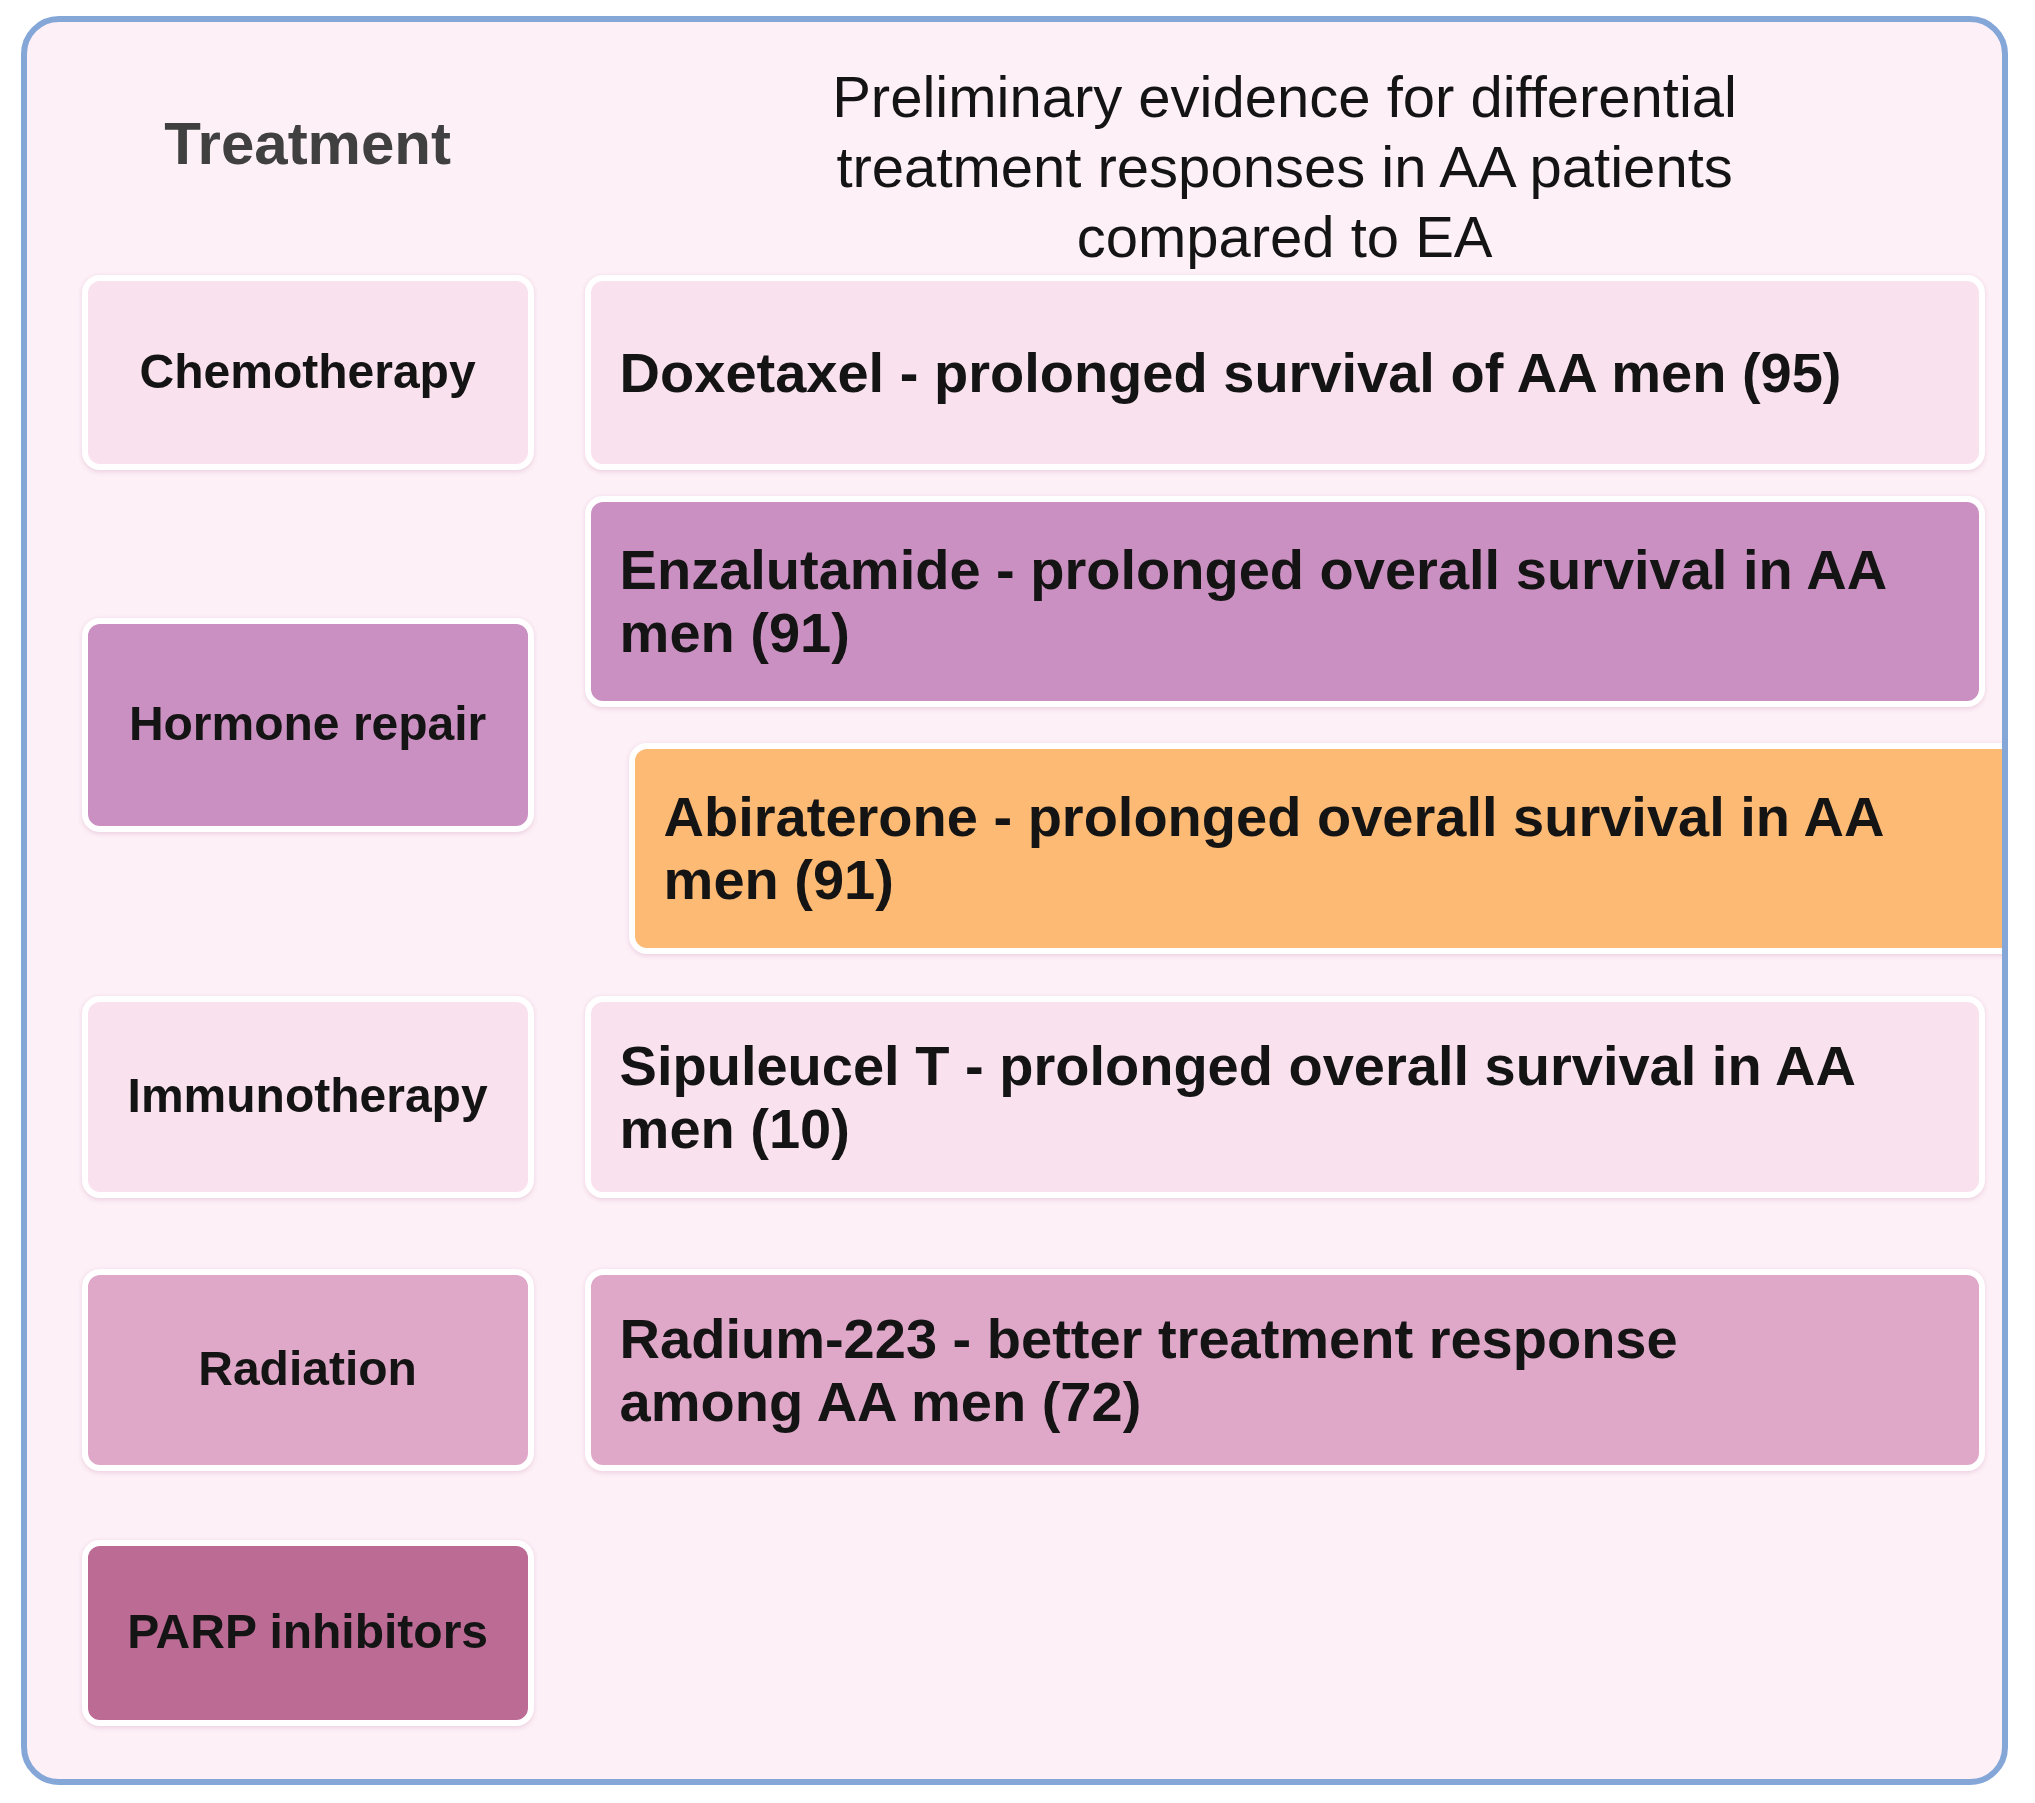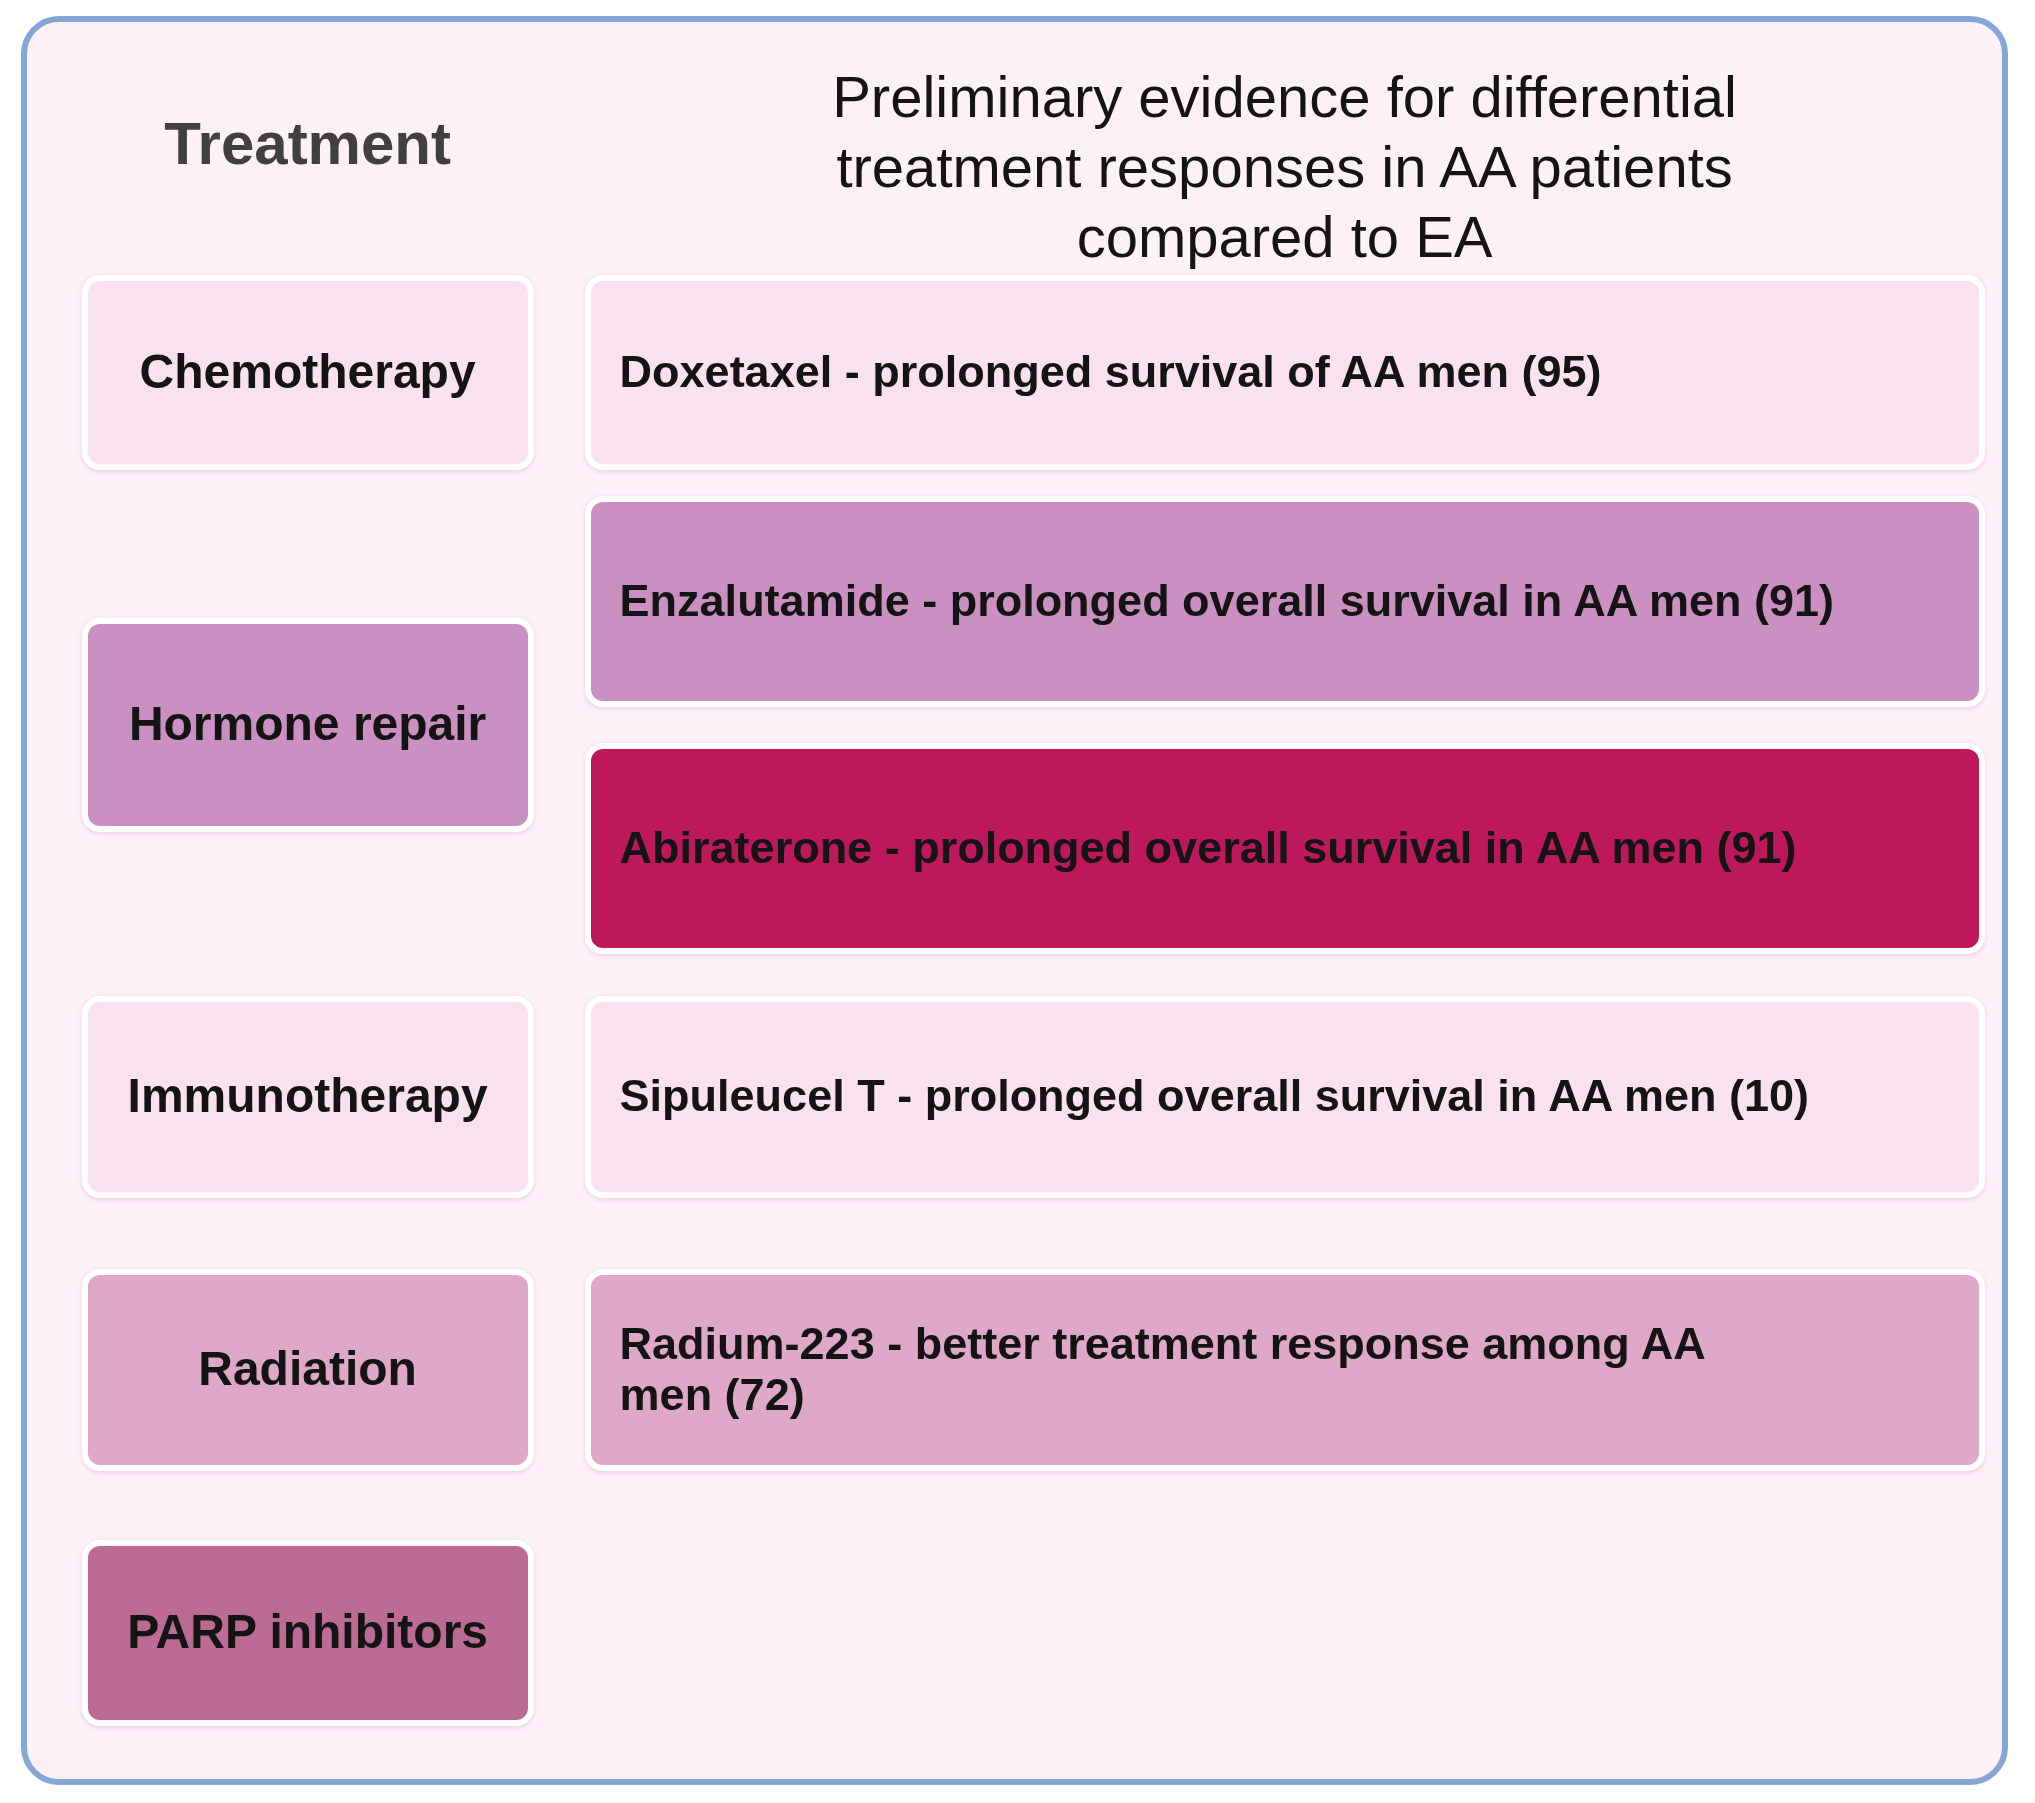--- a/index.html
+++ b/index.html
@@ -83,21 +83,21 @@
     box-shadow: 0 1.4px 4.1px rgba(190,120,160,0.25);
   }
   .label-box {
     justify-content: center;
     text-align: center;
     font-size: 48px;
     line-height: 1.1;
   }
   .ev-box {
     padding: 8.2px 13.7px 8.2px 29px;
-    font-size: 45px;
+    font-size: 56px;
     line-height: 1.13;
     text-align: left;
   }
 
   
 
   
   .row-chemo   { margin-top: 5.5px; }
   .row-chemo .box { height: 195px; }
 
@@ -145,21 +145,21 @@
   <div class="grid-row row-horm">
     <div class="col-left">
       <div class="box label-box" style="background: rgb(203, 144, 194);">
         <span>Hormone repair</span>
       </div>
     </div>
     <div class="col-right">
       <div class="box ev-box ev-a" style="background: rgb(203, 144, 194);">
         <span>Enzalutamide - prolonged overall survival in AA men (91)</span>
       </div>
-      <div class="box ev-box ev-b" style="background: #be185d;">
+      <div class="box ev-box ev-b" style="background: #fdba74; margin-left: 44px;">
         <span>Abiraterone - prolonged overall survival in AA men (91)</span>
       </div>
     </div>
   </div>
 
   <div class="grid-row row-immuno">
     <div class="col-left">
       <div class="box label-box" style="background: rgb(249, 225, 238);">
         <span>Immunotherapy</span>
       </div>

